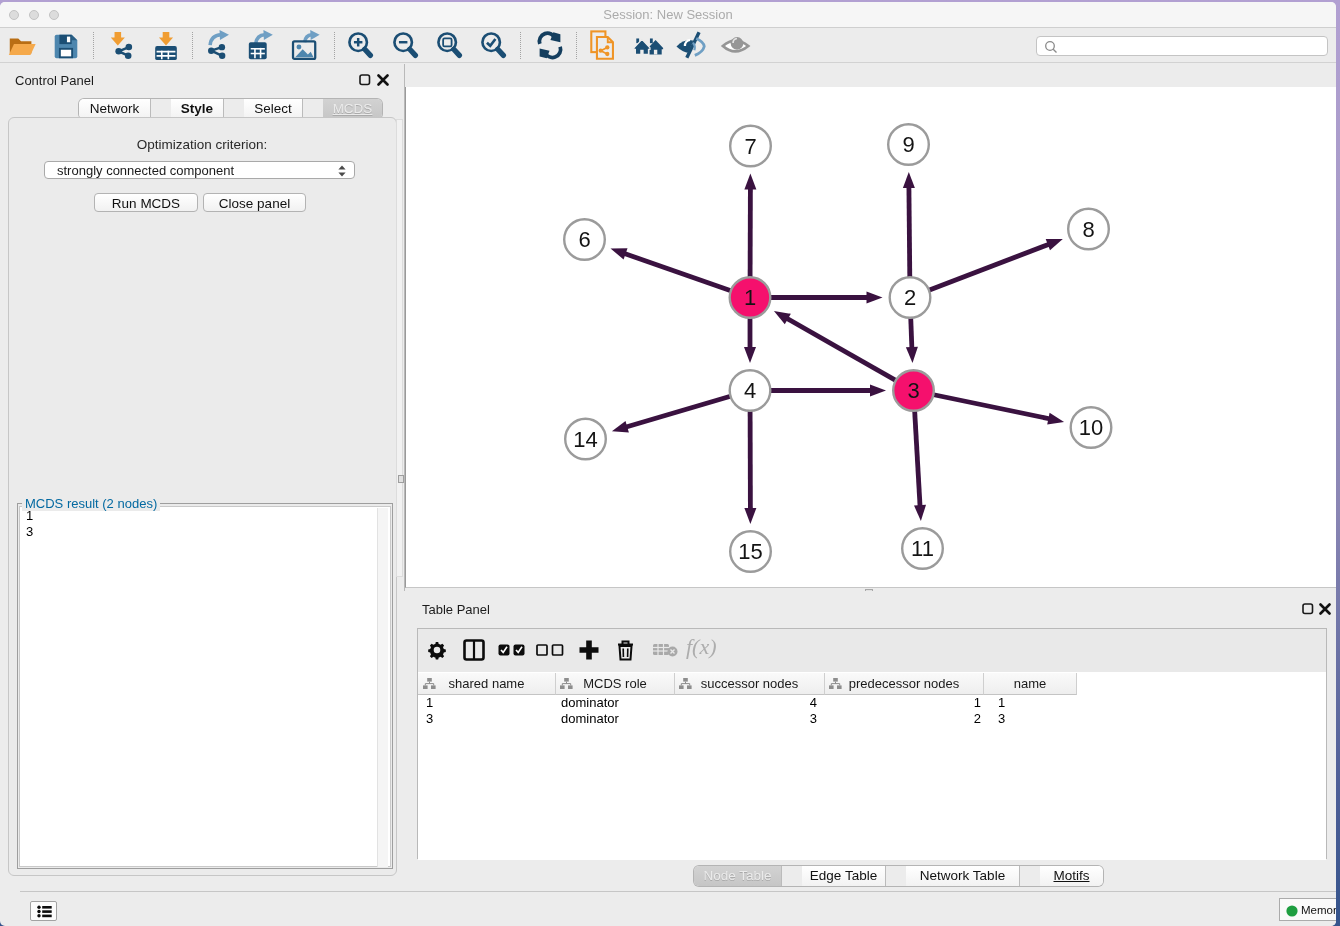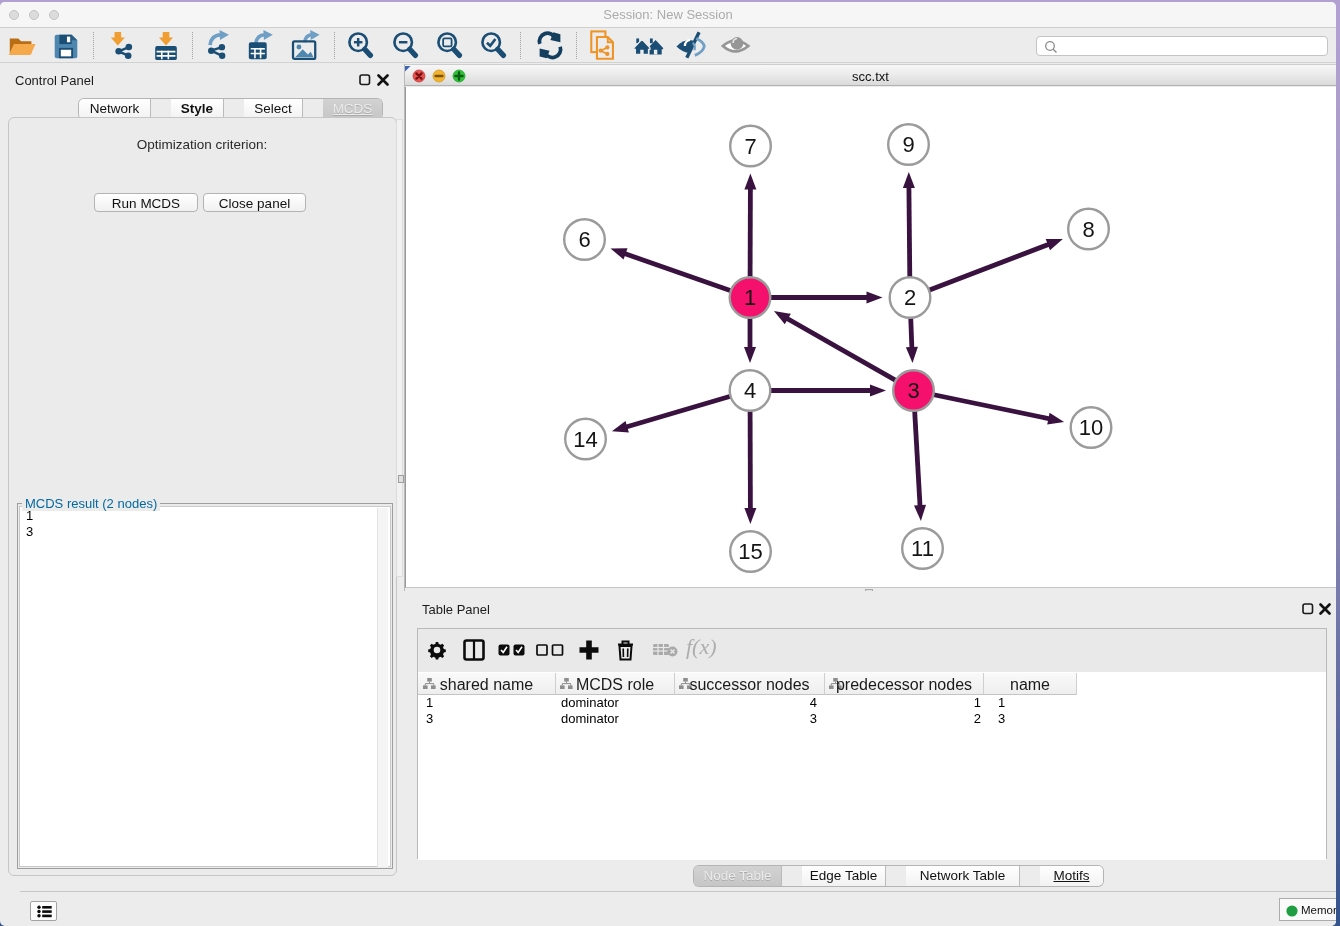--- a/index.html
+++ b/index.html
@@ -40,21 +40,21 @@
 #ntitle .txt { position:absolute; left:0; right:0; top:4px; text-align:center; font-size:13px; color:#111; }
 #ncanvas { position:absolute; left:0; top:23px; width:931px; height:501px; background:#fff; border-left:1px solid #9a9a9a; border-bottom:1px solid #c6c6c6; }
 #nknob { position:absolute; left:865px; top:587px; width:8px; height:7px; background:#e0e0e0; border:1px solid #a8a8a8; }
 
 #tpanel { position:absolute; left:405px; top:589px; width:931px; height:301px; background:#ececec; }
 #tpanel .hdr { position:absolute; left:17px; top:11px; font-size:13px; color:#1c1c1c; }
 #tp-box { position:absolute; left:12px; top:37px; width:910px; height:231px; background:#fff; border:1px solid #b9b9b9; }
 #tp-toolbar { position:absolute; left:0px; top:0px; width:908px; height:43px; background:#e9e9e9;text-decoration:underline; }
 #tp-table { position:absolute; left:0; top:43px; width:908px; height:188px; background:#fff; font-size:13px; }
 .th { position:absolute; top:44px; height:22px; background:linear-gradient(180deg,#fafafa,#eeeeee); border-bottom:1px solid #c4c4c4; border-right:1px solid #cfcfcf; }
-.th .lbl { position:absolute; width:100%; top:3px; text-align:center; font-size:16px; color:#1a1a1a; }
+.th .lbl { position:absolute; width:100%; top:3px; text-align:center; font-size:13px; color:#1a1a1a; }
 .td { position:absolute; font-size:13px; color:#000; }
 #tp-tabs { left:289px; top:275px; }
 
 #statusbar { position:absolute; left:0; top:889px; width:1336px; height:35px; background:#ececec; border-top:1px solid #c6c6c6;margin-left:20px; }
 #listbtn { position:absolute; left:10px; top:9px; width:27px; height:20px; background:#fcfcfc; border:1px solid #a2a2a2; border-radius:2px; }
 #membtn { position:absolute; left:1259px; top:6px; width:66px; height:23px; background:#fafafa; border:1px solid #ababab; font-size:12px; color:#111; }
 svg { position:absolute; }
 </style>
 </head>
 <body>
@@ -246,45 +246,37 @@
       </svg>
     <div class="tabrow" id="cp-tabs">
       <div class="tab" style="width:72px;">Network</div>
       <div class="tab" style="width:53px;font-weight:bold;">Style</div>
       <div class="tab" style="width:59px;">Select</div>
       <div class="tab sel" style="width:59px;">MCDS</div>
     </div>
     <div id="cp-inner"></div>
     <div style="position:absolute; left:396px; top:56px; width:7px; height:458px; background:#f2f2f2; border:1px solid #dcdcdc;"></div>
     <div id="optlabel">Optimization criterion:</div>
+    <div id="combo">strongly connected component
+      <svg style="right:7px; top:3px; left:auto;" width="10" height="12" viewBox="0 0 10 12">
+        <path d="M5,0.5 L8.6,4.6 L1.4,4.6 z" fill="#4a4a4a"></path>
+        <path d="M5,11.5 L8.6,7.4 L1.4,7.4 z" fill="#4a4a4a"></path>
+      </svg>
+    </div>
     <div class="btn" style="left:94px; width:104px;">Run MCDS</div>
     <div class="btn" style="left:203px; width:103px;">Close panel</div>
     <div id="groupbox">
       <div id="gb-white">1<br>3<div id="gb-scroll"></div></div>
       <div id="grouplabel">MCDS result (2 nodes)</div>
     </div>
   </div>
   <div id="vdivider"></div>
   <div id="vknob"></div>
 
   <div id="nwin">
-    <div id="ntitle">
-      <svg style="left:7px; top:4px;" width="54" height="14" viewBox="0 0 54 14">
-        <circle cx="7" cy="7" r="6" fill="#e8514f" stroke="#c04340" stroke-width="0.8"></circle>
-        <path d="M4.4,4.4 L9.6,9.6 M9.6,4.4 L4.4,9.6" stroke="#74100e" stroke-width="2.2" stroke-linecap="round"></path>
-        <circle cx="27" cy="7" r="6" fill="#f2b32f" stroke="#d29a1f" stroke-width="0.8"></circle>
-        <path d="M23.6,7 h6.8" stroke="#7a5200" stroke-width="2.4" stroke-linecap="round"></path>
-        <circle cx="47" cy="7" r="6" fill="#30c138" stroke="#25a42d" stroke-width="0.8"></circle>
-        <path d="M47,3.4 v7.2 M43.4,7 h7.2" stroke="#095e14" stroke-width="2.4" stroke-linecap="round"></path>
-      </svg>
-      <svg style="left:0; top:1px;" width="6" height="6" viewBox="0 0 6 6">
-          <path d="M0,0 h5.5 L0,5.5 z" fill="#3c63b8"></path>
-        </svg>
-      <div class="txt">scc.txt</div>
-    </div>
     <div id="ncanvas"></div>
   </div>
   <div id="nknob"></div>
 
   <svg id="graph" style="left:406px; top:86px; transform:translateZ(0);" width="930" height="500" viewBox="406 88 930 500">
     <g stroke="#3a1240" stroke-width="4.8" fill="#3a1240">
     <line x1="750.1" y1="278.0" x2="750.4" y2="187.5"></line>
     <line x1="731.6" y1="291.1" x2="623.7" y2="253.2"></line>
     <line x1="769.5" y1="297.5" x2="868.5" y2="297.5"></line>
     <line x1="750.0" y1="317.0" x2="750.0" y2="349.0"></line>

